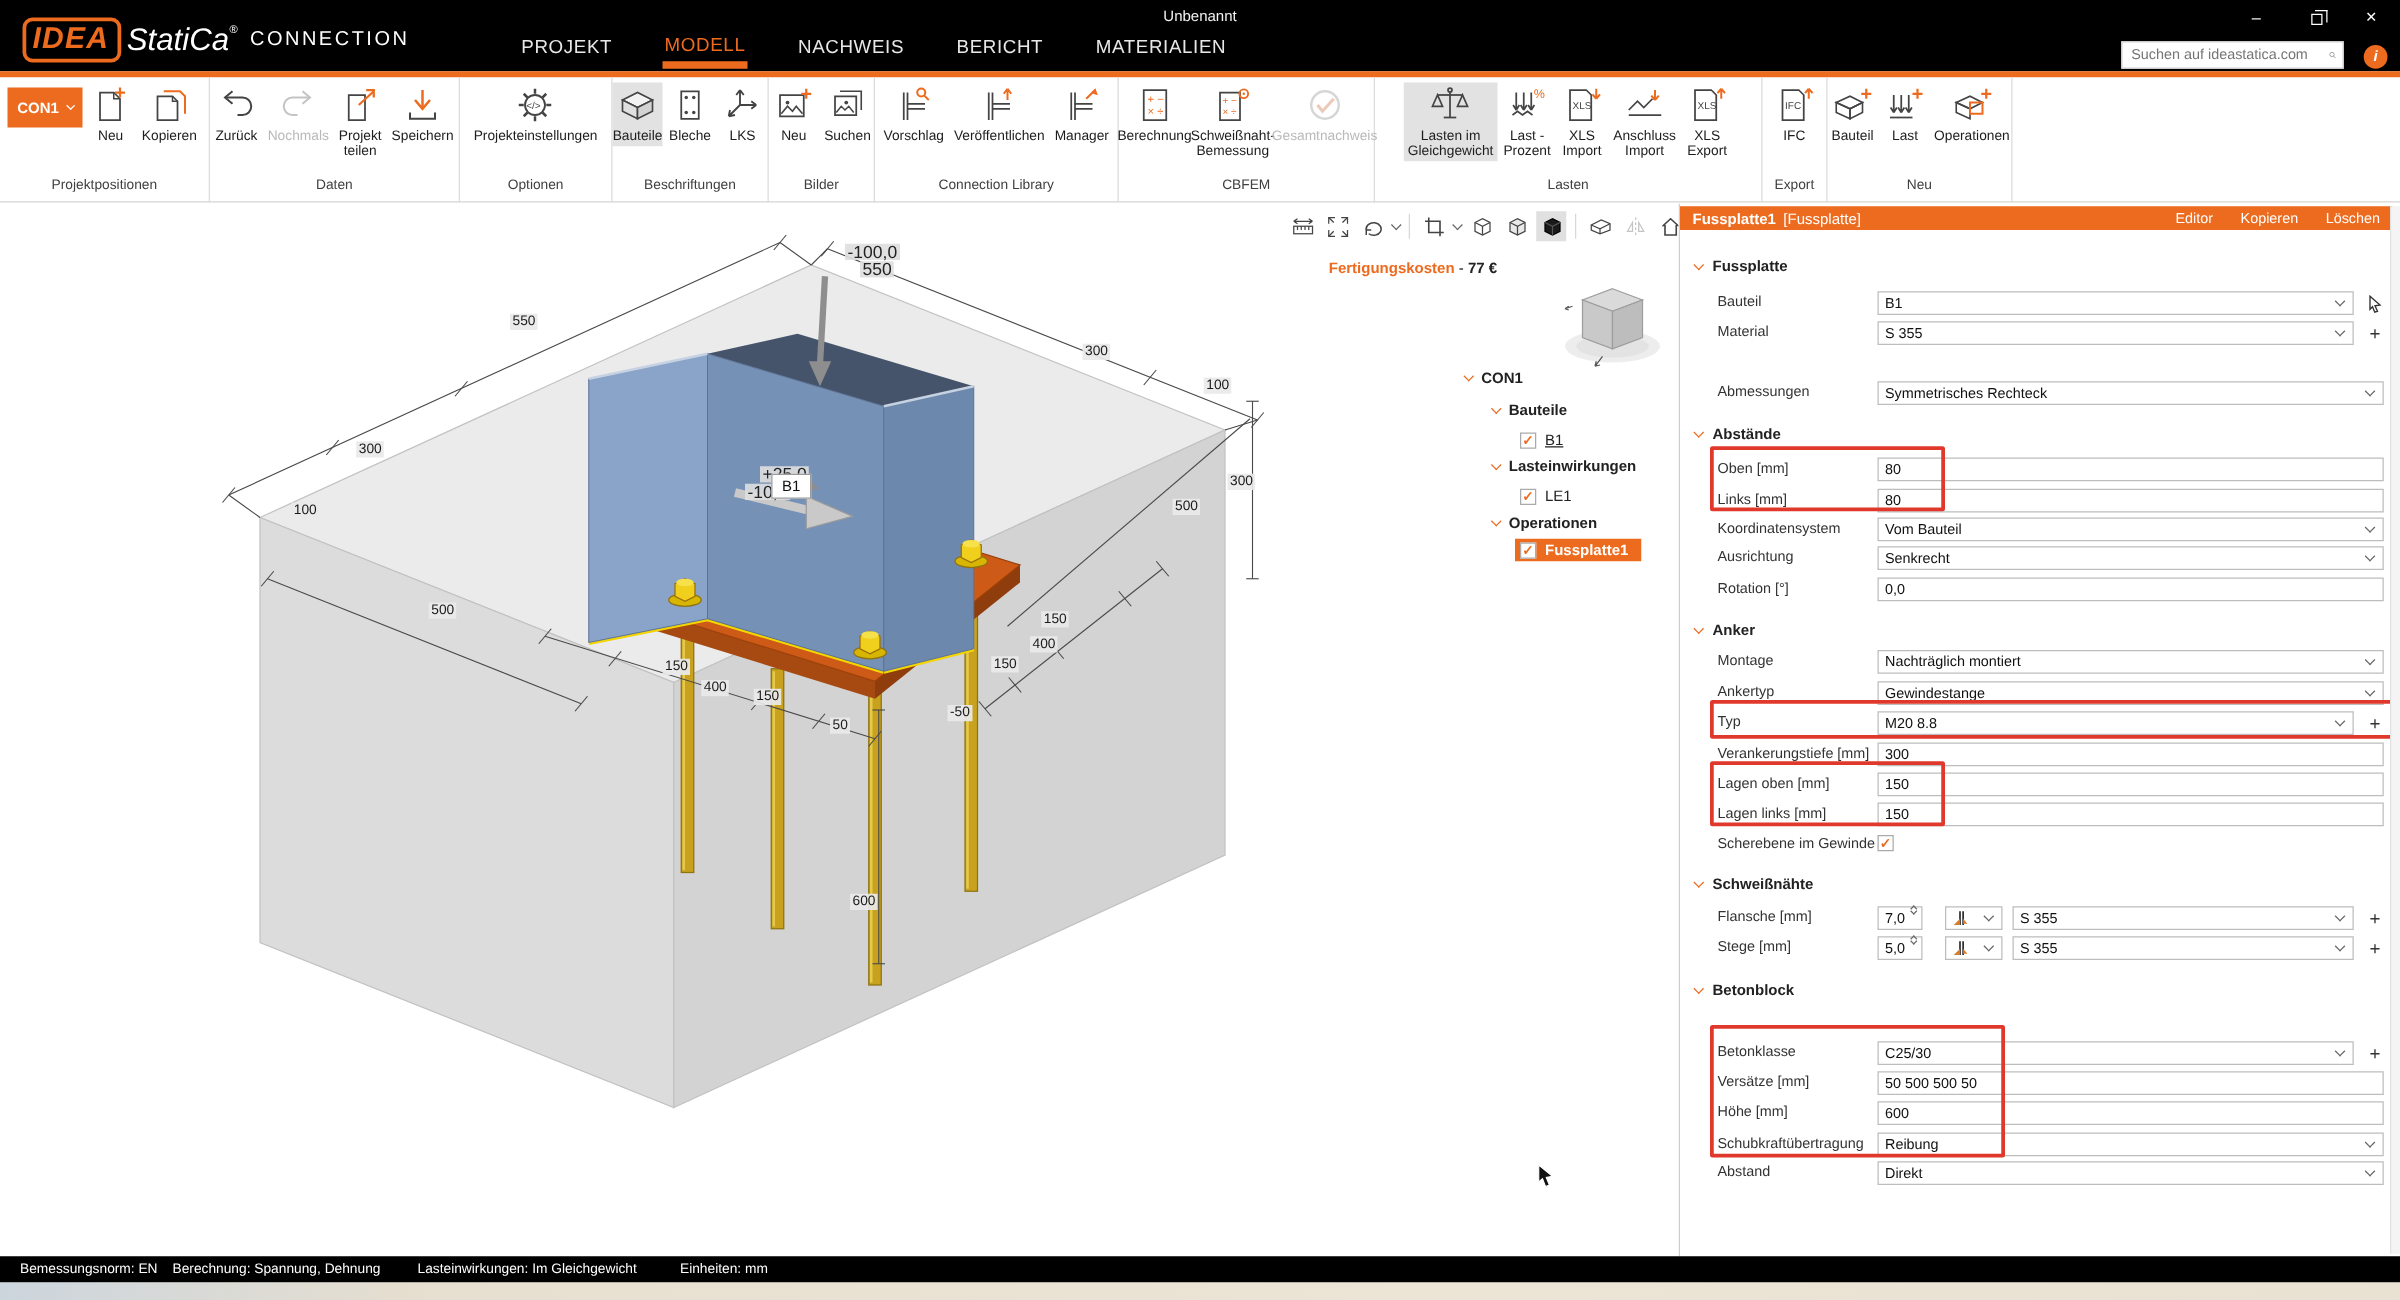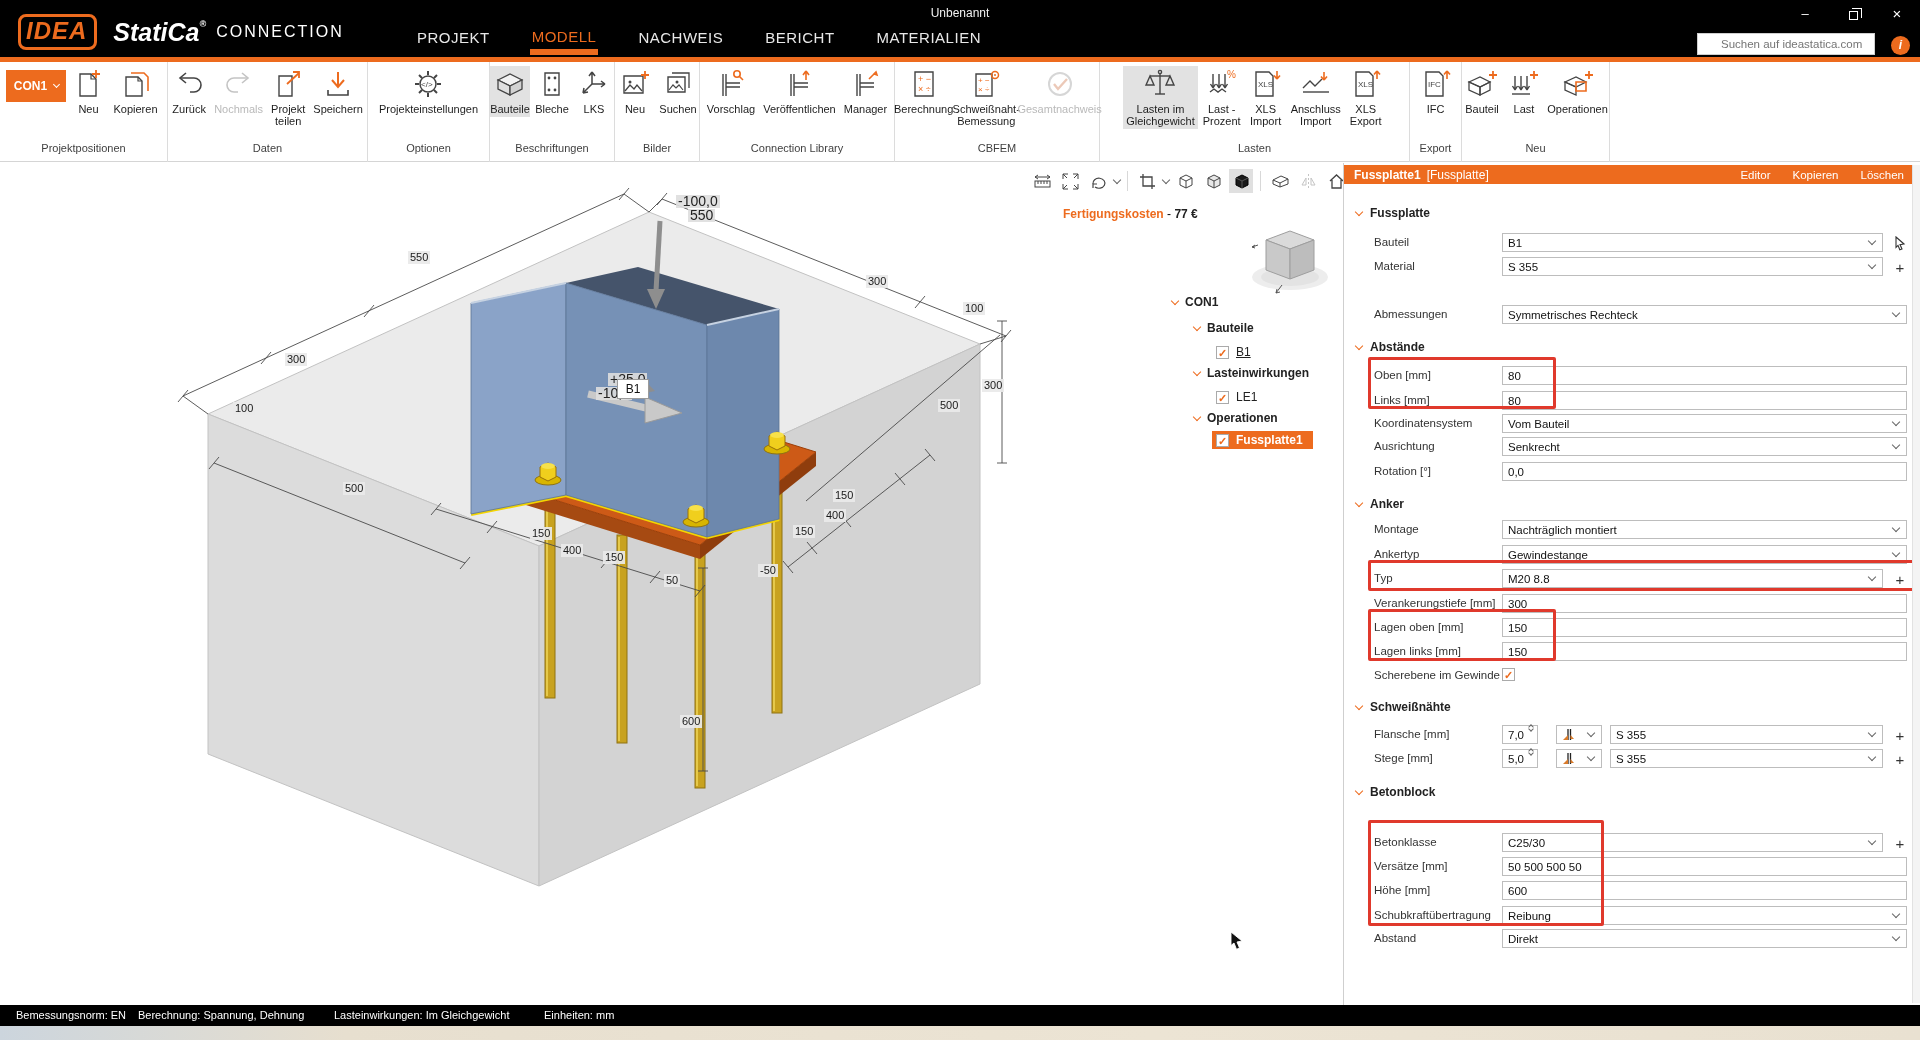--- a/index.html
+++ b/index.html
@@ -7,28 +7,28 @@
   
   #titlebar{position:absolute;left:0;top:0;width:1920px;height:28px;background:#000;color:#fff;}
   #title{position:absolute;left:0;right:0;top:6px;text-align:center;font-size:12px;color:#f2f2f2;}
   .winbtn{position:absolute;top:6px;width:30px;height:18px;color:#fff;text-align:center;font-size:13px;line-height:16px;cursor:default;}
   #win-min{right:100px;} #win-restore{right:52px;} #win-close{right:8px;font-size:15px;}
   .restore-box{display:inline-block;width:9px;height:9px;border:1px solid #fff;position:relative;top:2px;}
   .restore-box:before{content:"";position:absolute;left:2px;top:-4px;width:9px;height:9px;border:1px solid #fff;border-left:none;border-bottom:none;}
   #header{position:absolute;left:0;top:28px;width:1920px;height:29px;background:#000;}
   #logo{position:absolute;left:18px;top:-16px;height:40px;display:flex;align-items:center;}
   #logo-idea{background:transparent;border:3px solid #ed6b1e;border-radius:8px;color:#ed6b1e;font-weight:bold;font-style:italic;font-size:24px;padding:0 7px 2px 5px;letter-spacing:1px;}
-  #logo-statica{color:#fff;font-weight:bold;font-style:italic;font-size:25px;margin-left:16px;}
+  #logo-statica{color:#fff;font-weight:normal;font-style:italic;font-size:25px;margin-left:4px;}
   #logo-reg{color:#fff;font-size:9px;vertical-align:14px;}
   #logo-product{color:#fff;font-size:16px;margin-left:10px;letter-spacing:2px;font-weight:300;}
   #menu{position:absolute;left:415px;top:-10px;display:flex;gap:38px;height:38px;align-items:center;}
   .menu-item{color:#e8e8e8;font-size:15px;letter-spacing:.5px;cursor:default;padding:8px 2px;}
   .menu-item.active{color:#ed6b1e;border-bottom:6px solid #ed6b1e;padding-bottom:4px;}
   #accentbar{position:absolute;left:0;top:57px;width:1920px;height:5px;background:#ed6b1e;}
-  #searchbox{position:absolute;left:1697px;top:5px;width:178px;height:22px;background:#fff;border:1px solid #cfcfcf;display:flex;align-items:center;padding-left:16px;}
+  #searchbox{position:absolute;left:1697px;top:5px;width:178px;height:22px;background:#fff;border:1px solid #cfcfcf;display:flex;align-items:center;}
   #searchbox input{border:none;outline:none;flex:1;font-size:11.5px;color:#555;padding:0 4px 0 7px;background:transparent;}
   #info-btn{position:absolute;left:1891px;top:8px;width:19px;height:19px;border-radius:50%;background:#ed6b1e;color:#fff;font-size:12px;font-weight:bold;text-align:center;line-height:19px;font-style:italic;}
   
   #ribbon{position:absolute;left:0;top:62px;width:1920px;height:100px;background:#fff;border-bottom:1px solid #d5d5d5;}
   .rgroup{position:absolute;top:0;height:100px;border-right:1px solid #dcdcdc;}
   .rcaption{position:absolute;left:0;right:0;top:80px;text-align:center;font-size:11px;color:#3f3f3f;}
   .rbtns{position:absolute;left:0;top:4px;right:0;display:flex;justify-content:center;align-items:flex-start;gap:2px;}
   .rbtn{display:flex;flex-direction:column;align-items:center;padding:2px 3px;min-width:40px;}
   .rbtn.active{background:#e2e2e2;}
   .rbtn .ric{width:32px;height:32px;}

